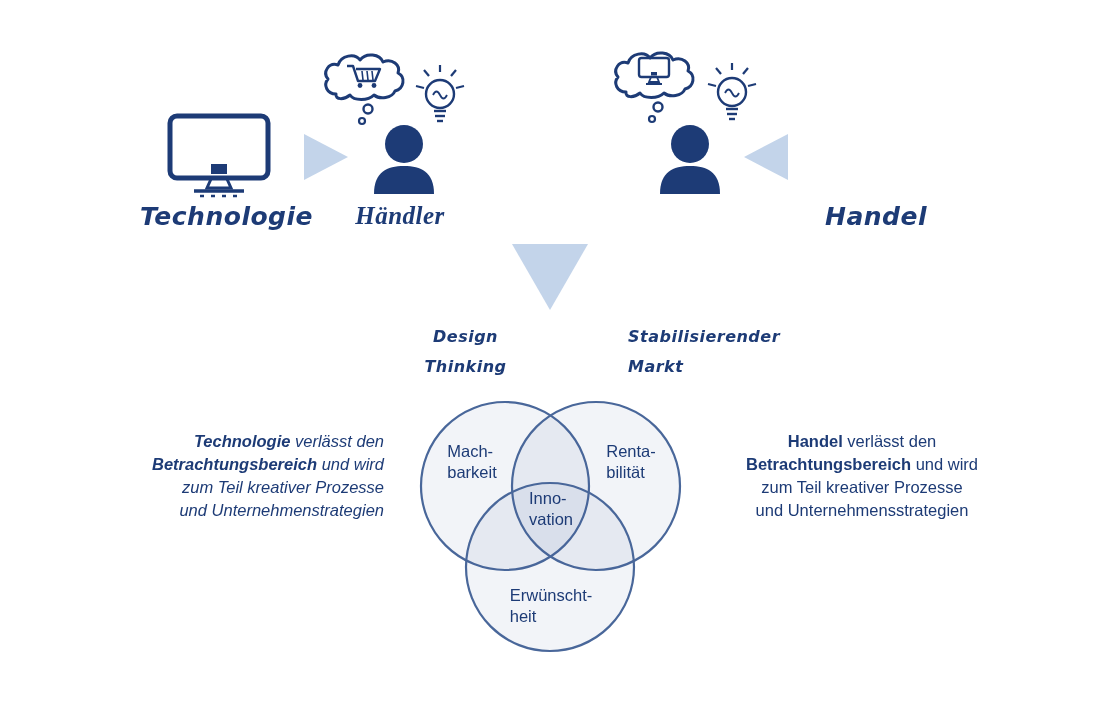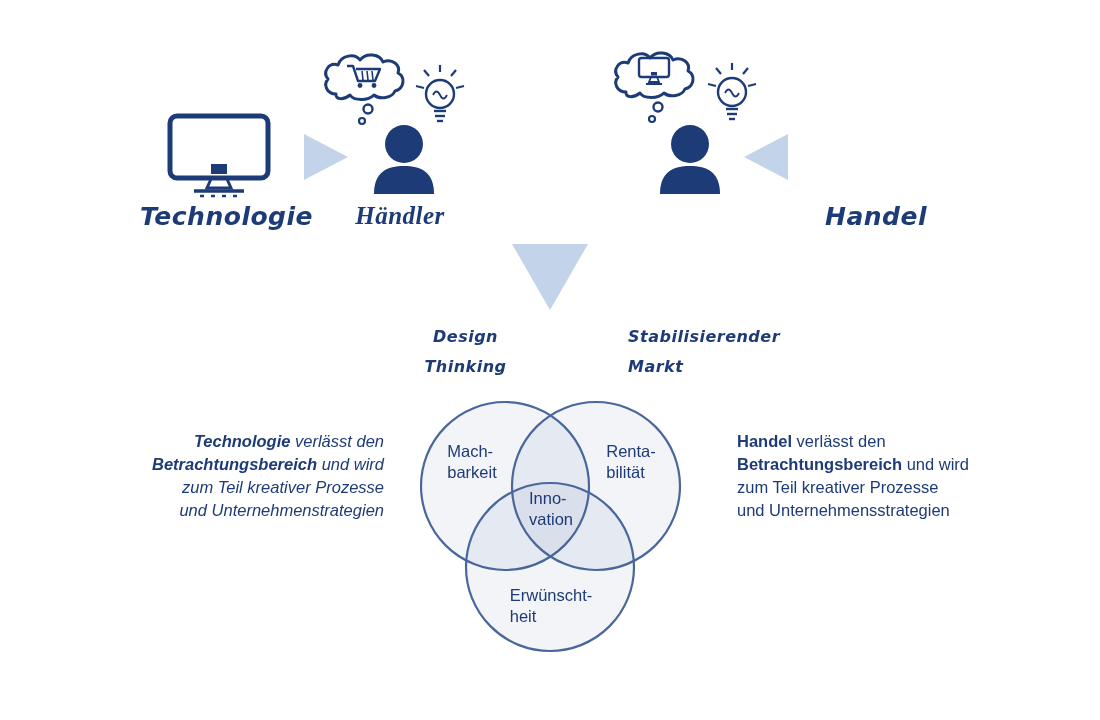--- a/index.html
+++ b/index.html
@@ -15,21 +15,21 @@
              border-left:44px solid #c3d4ea;}
   .tri-left{border-top:23px solid transparent;border-bottom:23px solid transparent;
             border-right:44px solid #c3d4ea;}
   .tri-down{border-left:38px solid transparent;border-right:38px solid transparent;
             border-top:66px solid #c3d4ea;}
   .venn-label{transform:translate(-50%,-50%);font-size:16.5px;
               line-height:21px;white-space:pre-line;color:#1d3b76;}
   .note{font-size:16.5px;line-height:23px;color:#1d3b76;}
   .note .b{font-weight:700;}
   .note-right-align{text-align:right;font-style:italic;}
-  .note-left-align{text-align:left;}
+  .note-left-align{text-align:center;}
   svg{display:block;}
 </style>
 </head>
 <body>
 
 <div class="canvas">
 
   <svg class="abs" style="left:166px;top:112px;" width="106" height="88" viewBox="0 0 106 88">
     <rect x="4" y="4" width="98" height="62" rx="7" fill="none" stroke="#1d3b76" stroke-width="5"></rect>
     <rect x="45" y="52" width="16" height="10" fill="#1d3b76"></rect>

